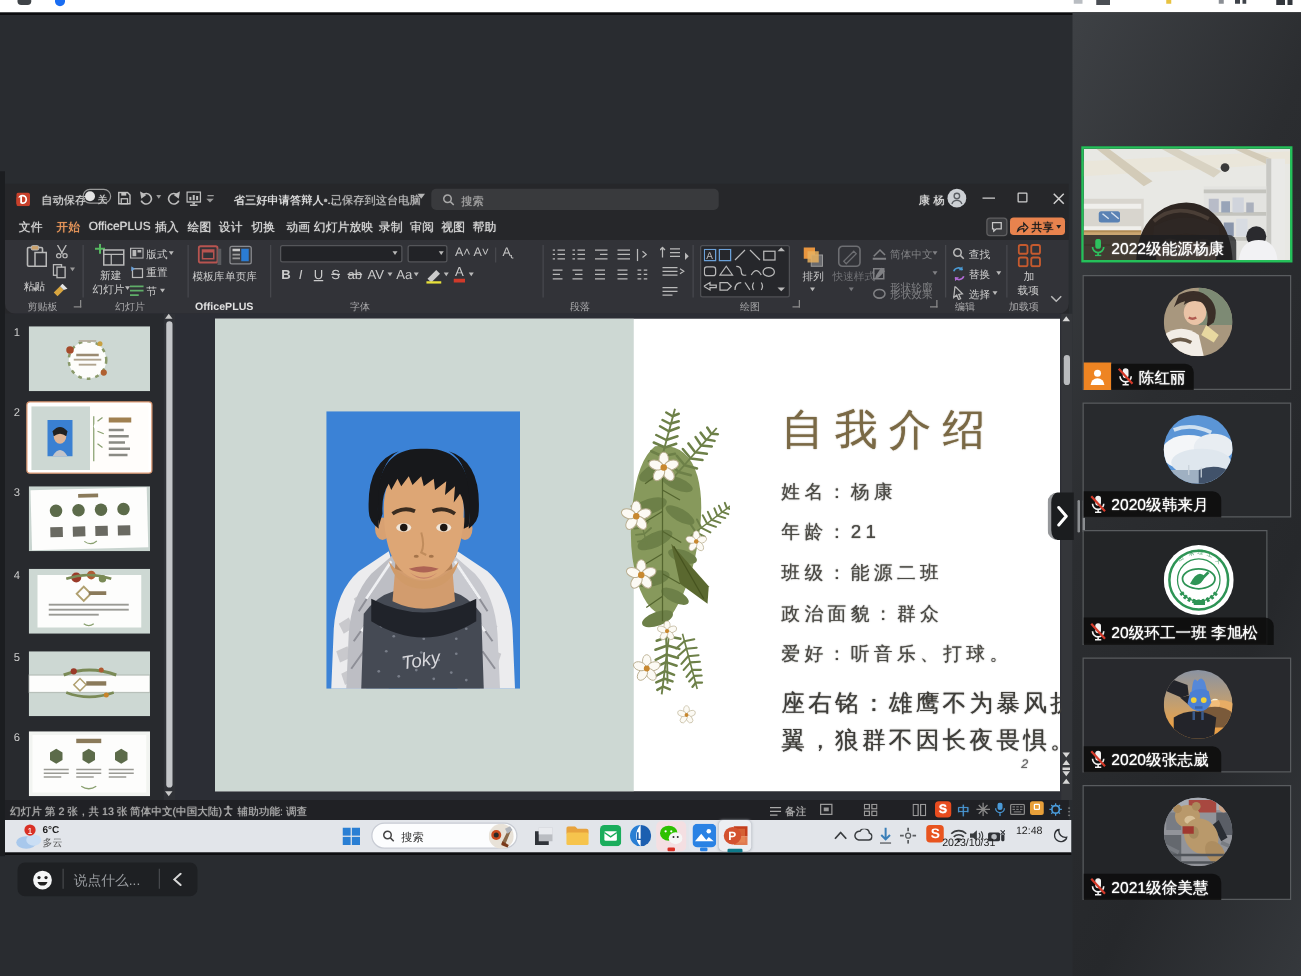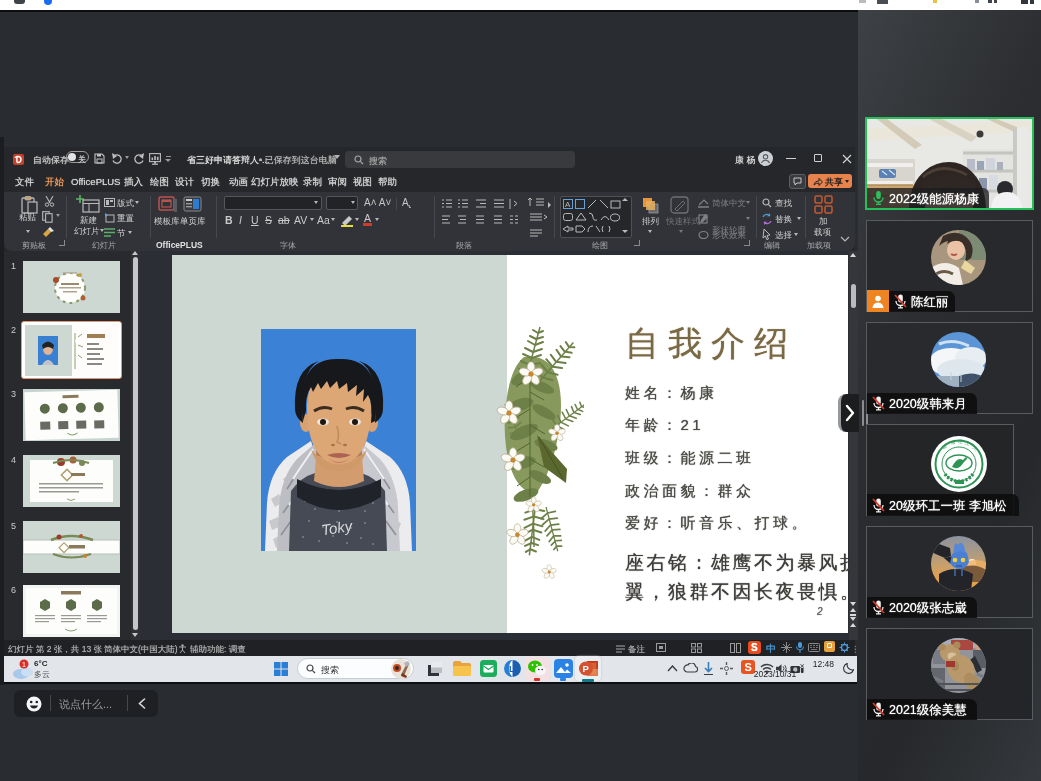--- a/index.html
+++ b/index.html
@@ -113,21 +113,21 @@
           </svg>
     <span class="abs" style="left:821px;top:5px;color:#1c1c1c;font-size:9px">共享</span>
     <span class="abs" style="left:841px;top:9px;width:0;height:0;border-left:2.5px solid transparent;border-right:2.5px solid transparent;border-top:3px solid #222"></span>
   </div>
   <div id="ribbon" class="abs" style="left:0;top:45px;width:851px;height:59px;background:#323338;border-radius:0 0 8px 8px;color:#cfcfcf;font-size:8.5px">
     <svg class="abs" style="left:15px;top:4px" width="22" height="19" viewBox="0 0 22 19">
             <rect x="3" y="2" width="12" height="15" rx="1" fill="none" stroke="#b9b9b9" stroke-width="1.3"></rect>
             <rect x="6" y="0.5" width="6" height="3.5" rx="1" fill="#caa06a" stroke="#b9b9b9" stroke-width="0.8"></rect>
             <rect x="9" y="6" width="9" height="11" fill="#323338" stroke="#b9b9b9" stroke-width="1.2"></rect>
           </svg>
-    <span class="abs" style="left:15px;top:20px">粘贴</span>
+    <span class="abs" style="left:15px;top:32px">粘贴</span>
     <span class="abs" style="left:22px;top:38px;width:0;height:0;border-left:2.5px solid transparent;border-right:2.5px solid transparent;border-top:3px solid #b9b9b9"></span>
     <svg class="abs" style="left:40px;top:4px" width="11" height="11" viewBox="0 0 11 11">
             <path d="M2 0 L6 7 M9 0 L5 7" stroke="#b9b9b9" stroke-width="1.1"></path>
             <circle cx="3" cy="8.6" r="1.7" fill="none" stroke="#b9b9b9" stroke-width="1"></circle>
             <circle cx="8" cy="8.6" r="1.7" fill="none" stroke="#b9b9b9" stroke-width="1"></circle>
           </svg>
     <svg class="abs" style="left:38px;top:19px" width="11" height="12" viewBox="0 0 11 12">
             <rect x="0.7" y="0.7" width="6.5" height="8.5" fill="none" stroke="#b9b9b9" stroke-width="1.1"></rect>
             <rect x="3.6" y="2.7" width="6.5" height="8.5" fill="#323338" stroke="#b9b9b9" stroke-width="1.1"></rect>
           </svg>

